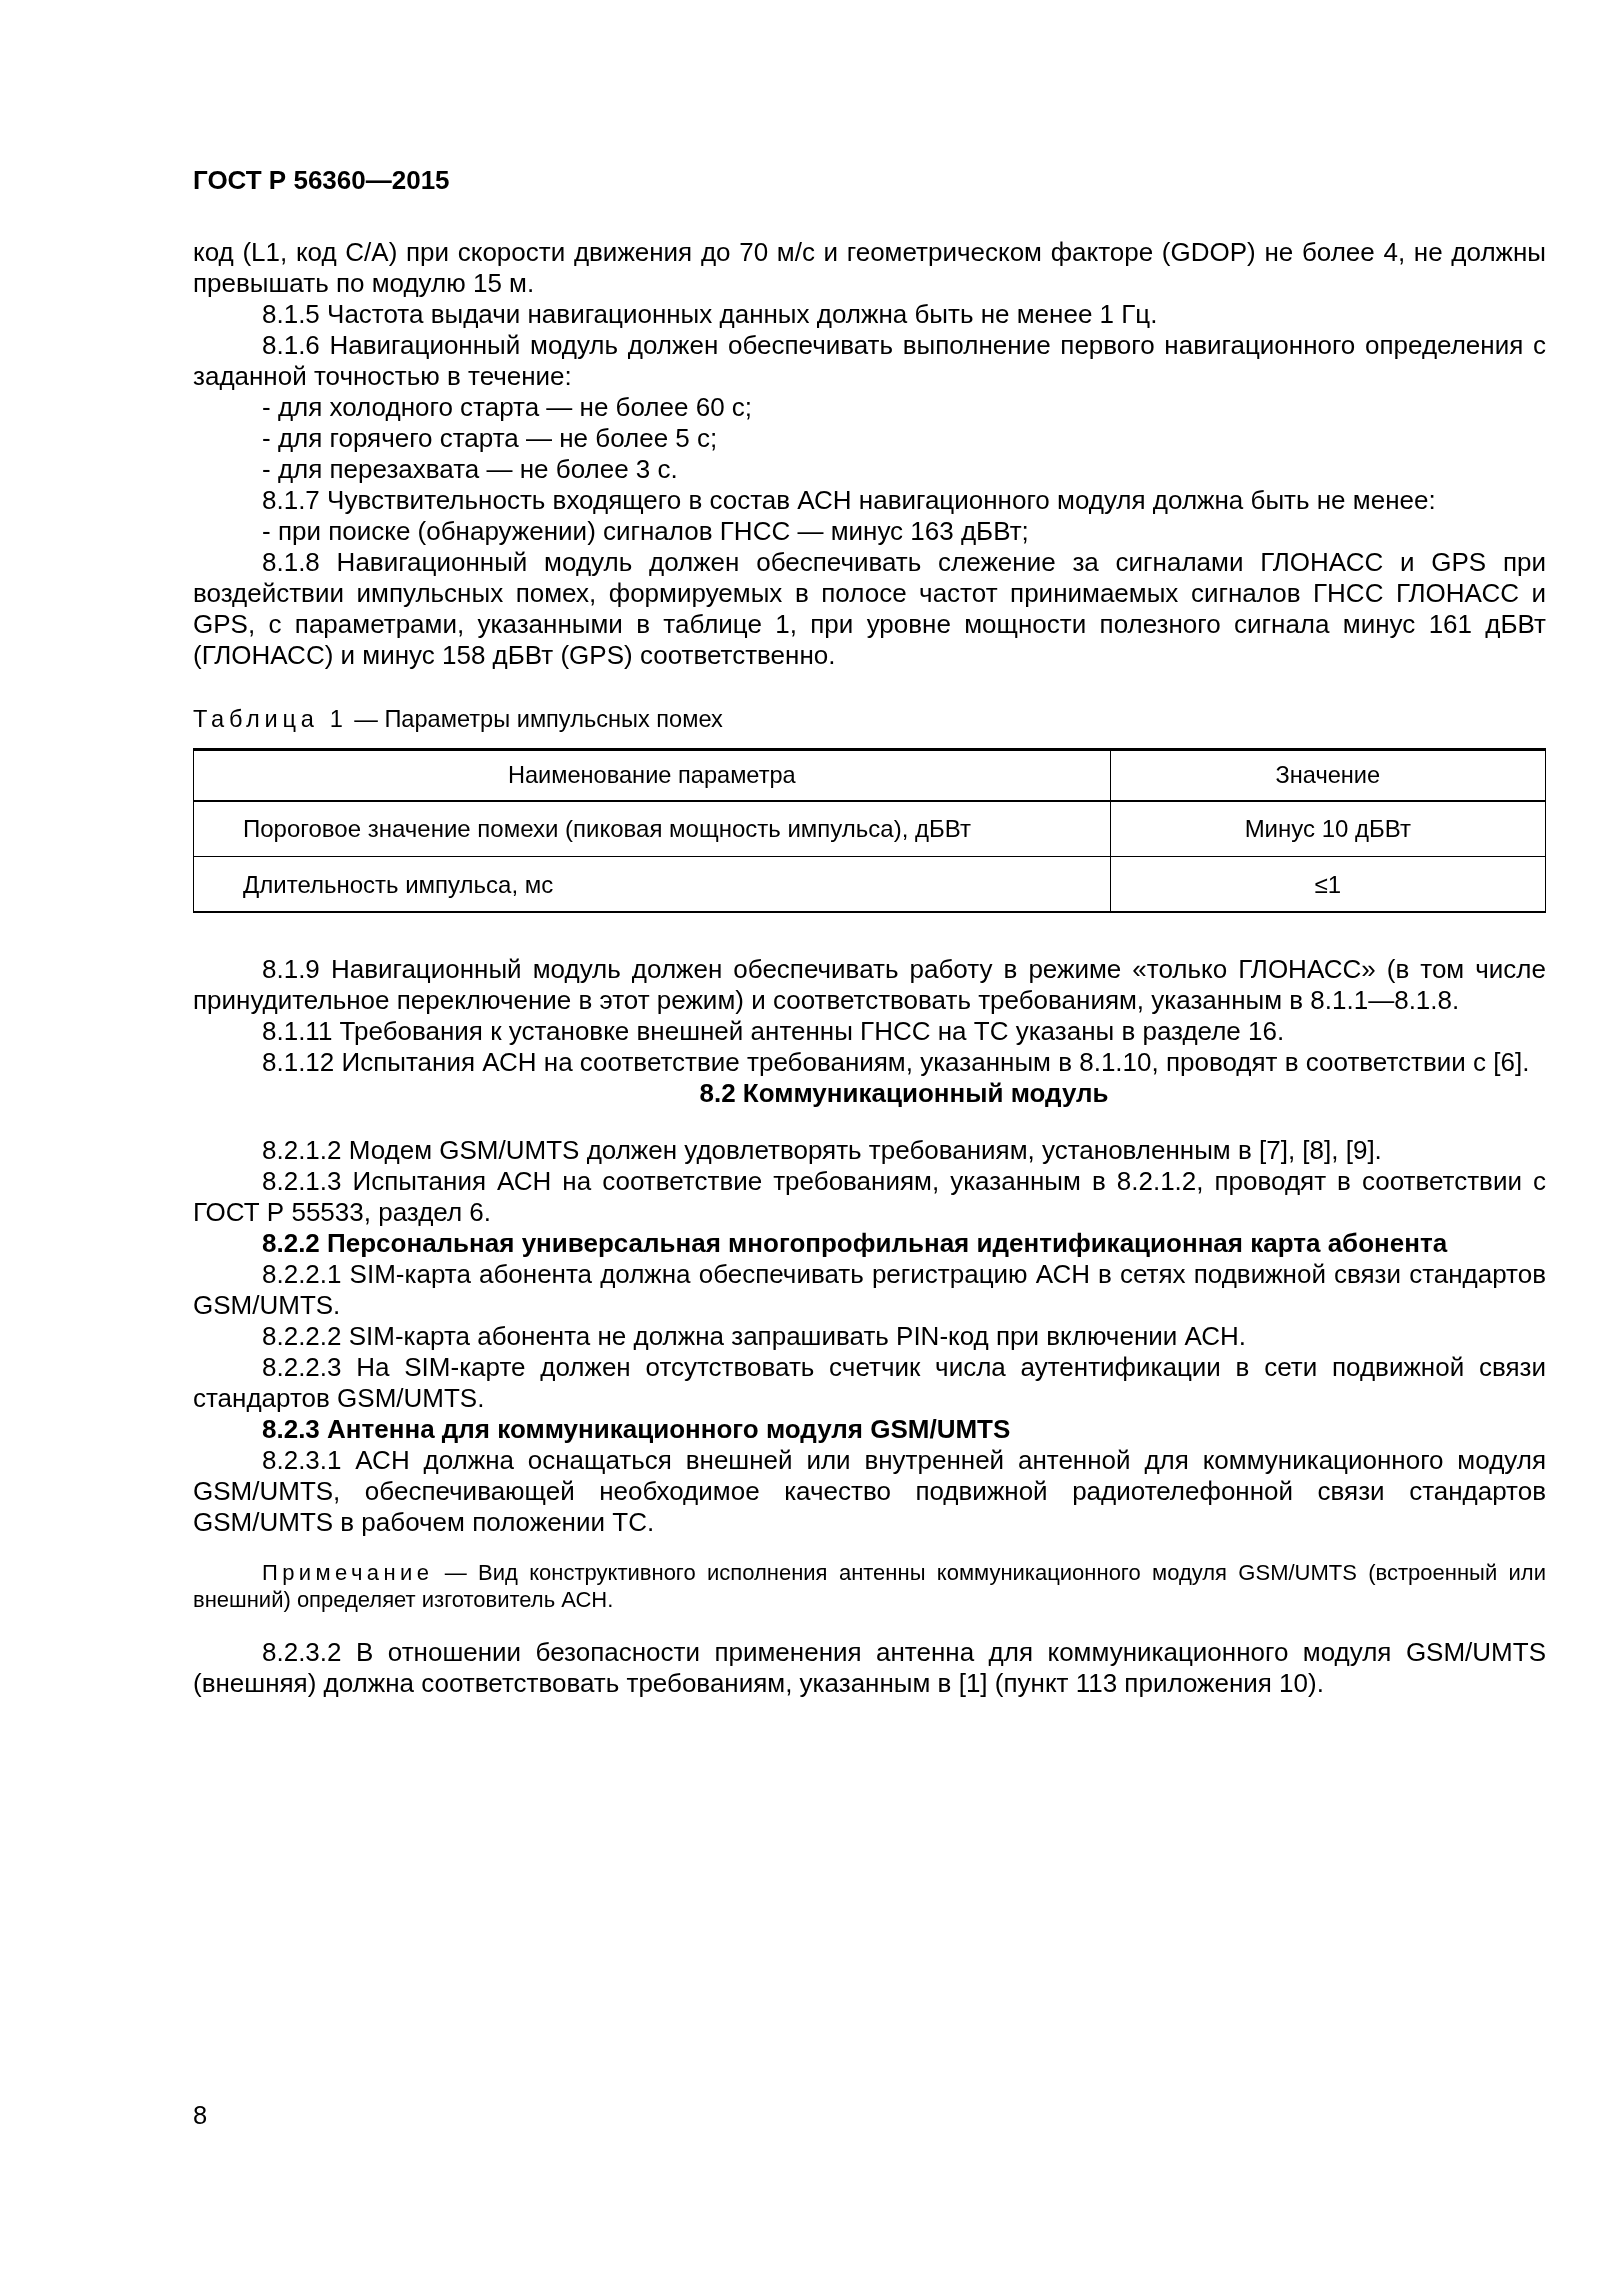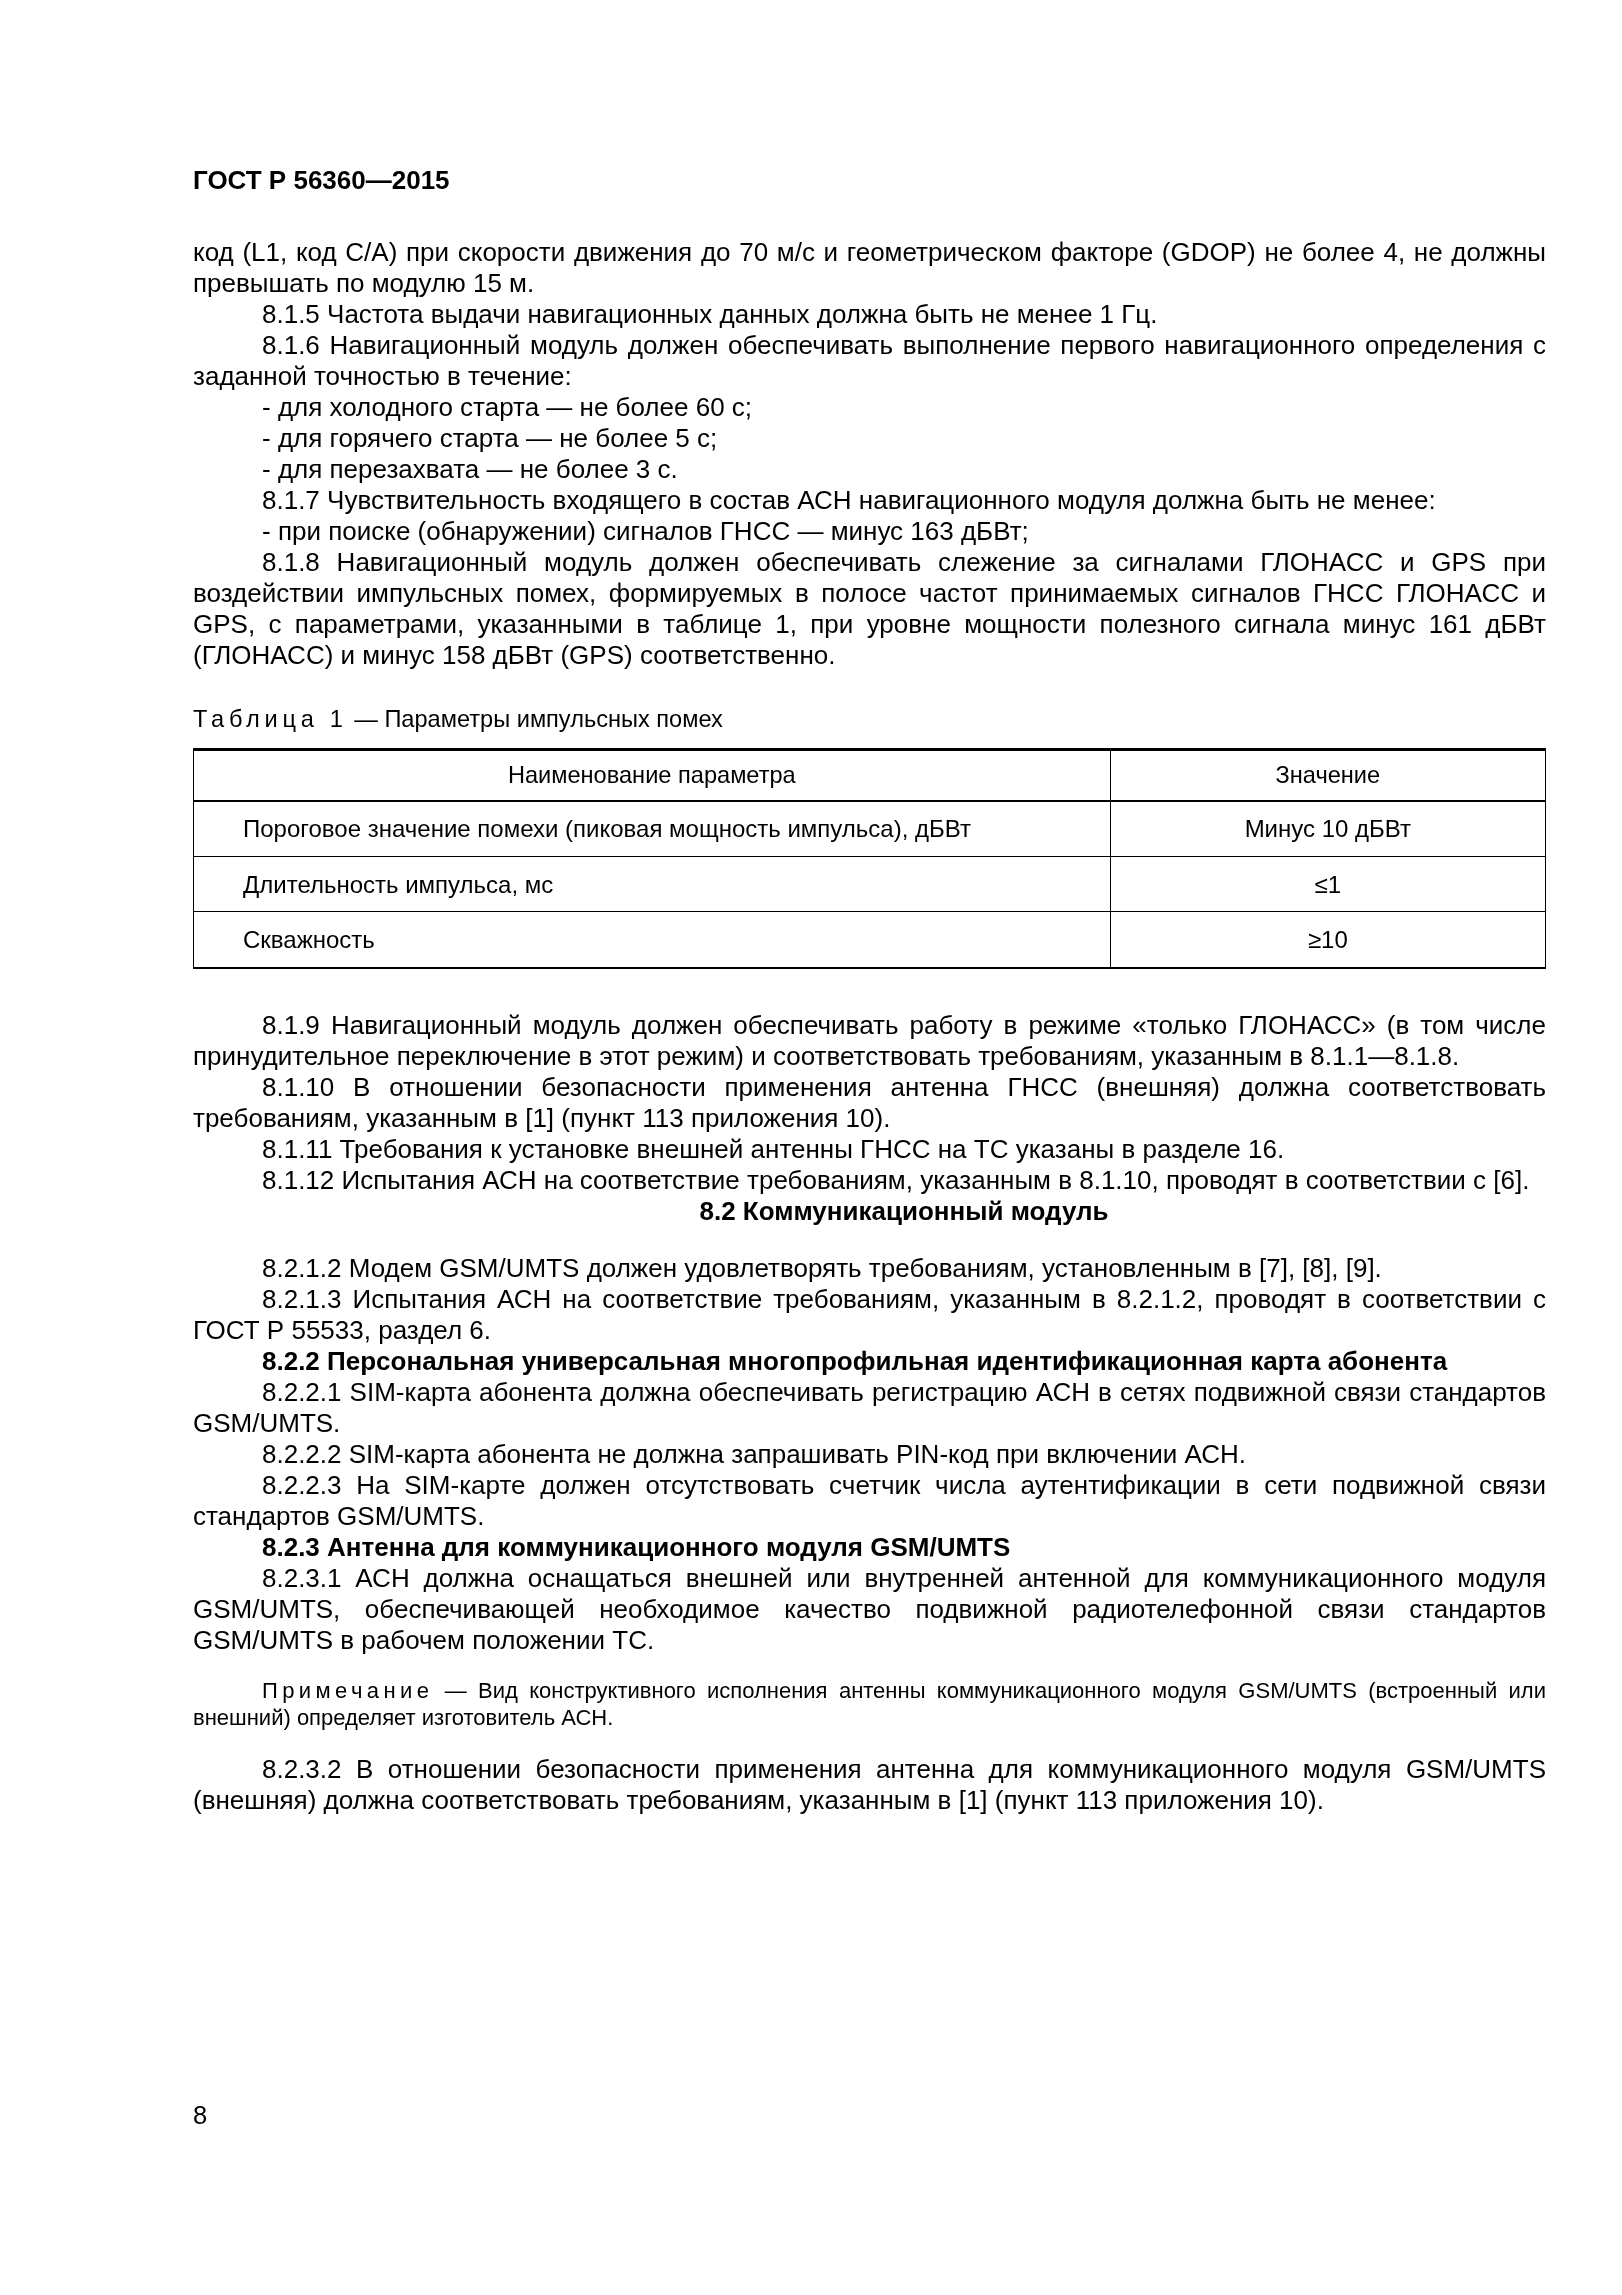--- a/index.html
+++ b/index.html
@@ -95,28 +95,23 @@
         </thead>
         <tbody>
           <tr>
             <td class="c-name">Пороговое значение помехи (пиковая мощность импульса), дБВт</td>
             <td class="c-val">Минус 10 дБВт</td>
           </tr>
           <tr>
             <td class="c-name">Длительность импульса, мс</td>
             <td class="c-val">≤1</td>
           </tr>
-          <tr>
-            <td class="c-name">Скважность</td>
-            <td class="c-val">≥10</td>
-          </tr>
         </tbody>
       </table>
       <p class="blk p">8.1.9 Навигационный модуль должен обеспечивать работу в режиме «только ГЛОНАСС» (в том числе принудительное переключение в этот режим) и соответствовать требованиям, указанным в 8.1.1—8.1.8.</p>
-      <p class="blk p">8.1.10 В отношении безопасности применения антенна ГНСС (внешняя) должна соответствовать требованиям, указанным в [1] (пункт 113 приложения 10).</p>
       <p class="blk p">8.1.11 Требования к установке внешней антенны ГНСС на ТС указаны в разделе 16.</p>
       <p class="blk p">8.1.12 Испытания АСН на соответствие требованиям, указанным в 8.1.10, проводят в соответствии с [6].</p>
       <p class="blk h-sec">8.2 Коммуникационный модуль</p>
       <p class="blk p">8.2.1.2 Модем GSM/UMTS должен удовлетворять требованиям, установленным в [7], [8], [9].</p>
       <p class="blk p">8.2.1.3 Испытания АСН на соответствие требованиям, указанным в 8.2.1.2, проводят в соответствии с ГОСТ Р 55533, раздел 6.</p>
       <p class="blk h-run">8.2.2 Персональная универсальная многопрофильная идентификационная карта абонента</p>
       <p class="blk p">8.2.2.1 SIM-карта абонента должна обеспечивать регистрацию АСН в сетях подвижной связи стандартов GSM/UMTS.</p>
       <p class="blk p">8.2.2.2 SIM-карта абонента не должна запрашивать PIN-код при включении АСН.</p>
       <p class="blk p">8.2.2.3 На SIM-карте должен отсутствовать счетчик числа аутентификации в сети подвижной связи стандартов GSM/UMTS.</p>
       <p class="blk h-run">8.2.3 Антенна для коммуникационного модуля GSM/UMTS</p>

